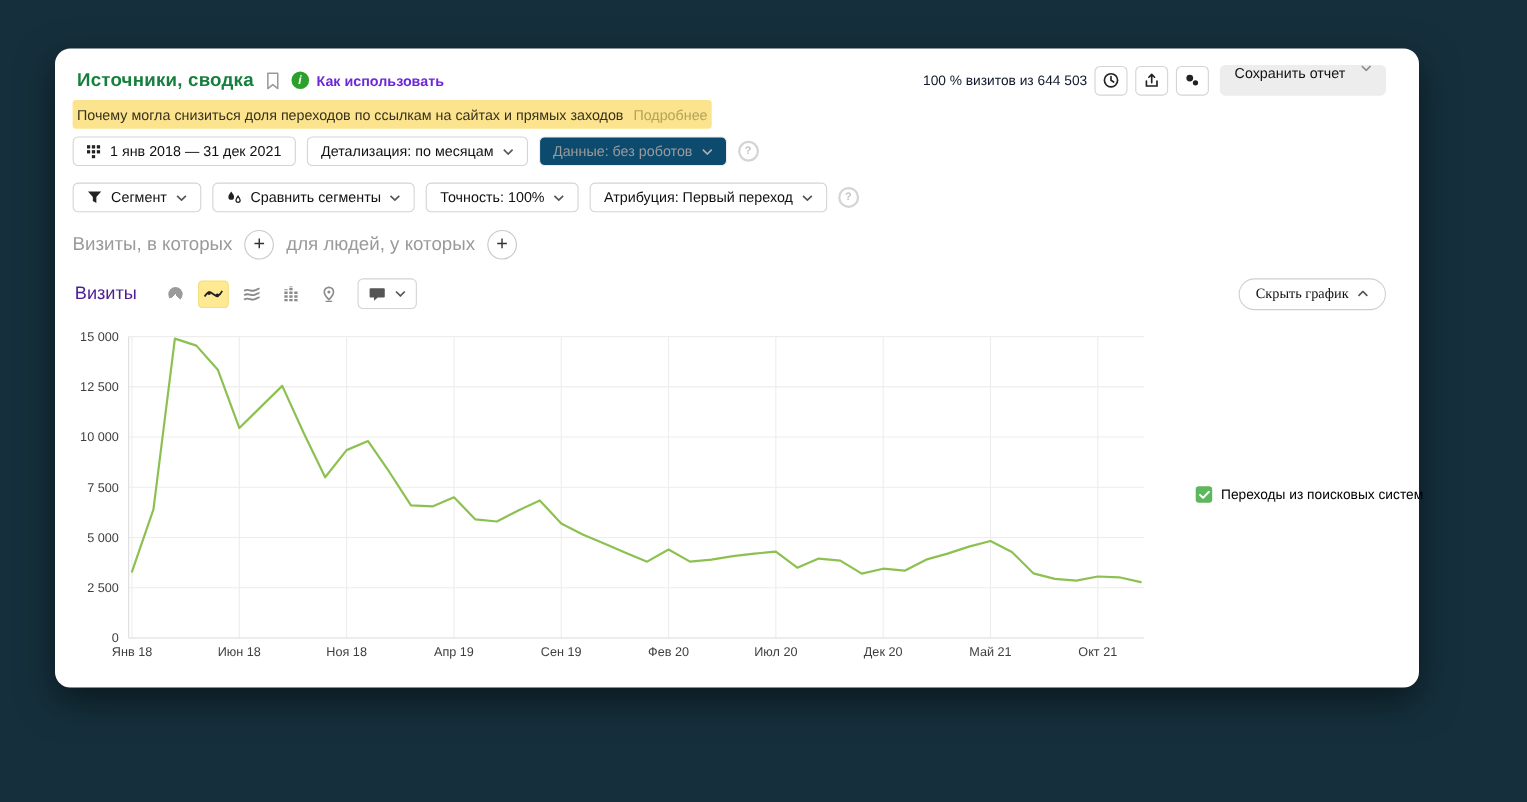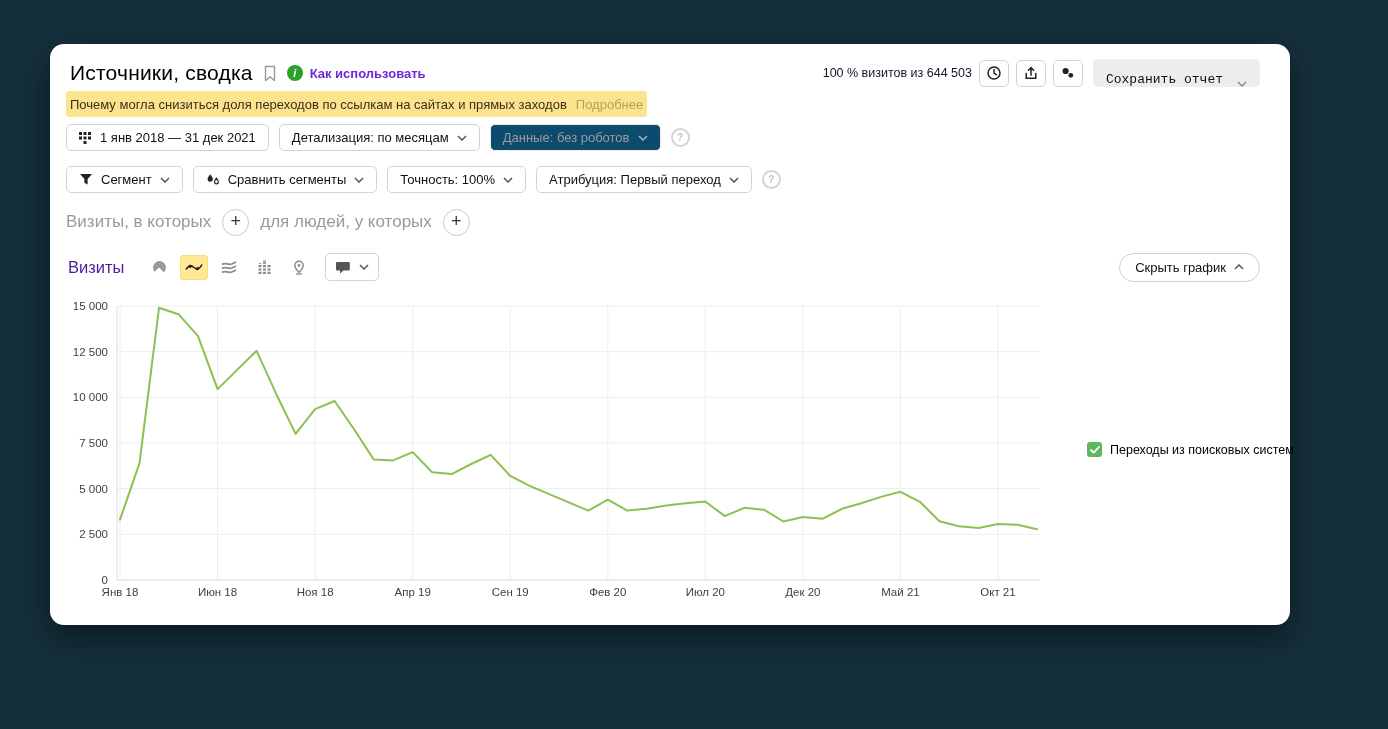--- a/index.html
+++ b/index.html
@@ -8,31 +8,31 @@
     background:#15303c;
     font-family:"Liberation Sans",sans-serif;
   }
   .card{
     position:relative;width:1240px;height:581px;margin:44px 0 0 50px;
     background:#fff;border-radius:14px;
     box-shadow:0 12px 34px rgba(0,0,0,.5);
   }
   
   .header-row{position:absolute;left:20px;right:30px;top:12px;height:34px;display:flex;align-items:center}
-  .page-title{font-size:21px;font-weight:400;color:#000000;letter-spacing:.2px}
+  .page-title{font-size:17px;font-weight:700;color:#15803d;letter-spacing:.2px}
   .bookmark-wrap{margin-left:10px;display:flex;align-items:center;cursor:pointer}
   .info-badge{margin-left:10px;width:16px;height:16px;border-radius:50%;background:#2ba02b;color:#fff;
     font-size:11px;font-weight:700;display:flex;align-items:center;justify-content:center;font-style:italic}
   .info-badge::after{content:"i"}
   .howto{margin-left:7px;color:#6d28d9;font-size:13px;font-weight:700;text-decoration:none;cursor:pointer}
   .summary-text{margin-left:auto;color:#0f172a;font-size:12.5px;white-space:nowrap}
   .iconbtn{width:30px;height:27px;border:1px solid #d4d4d4;border-radius:5px;background:#fff;
     display:flex;align-items:center;justify-content:center;margin-left:7px;padding:0;cursor:pointer}
   .savebtn{margin-left:10px;background:#ededed;border:none;border-radius:5px;height:28px;padding:0 13px;
-    font-size:13px;color:#111;display:flex;align-items:flex-end;gap:14px;cursor:pointer;font-family:Liberation Mono, monospace}
+    font-size:13px;color:#111;display:flex;align-items:flex-start;gap:14px;cursor:pointer;font-family:Liberation Sans, sans-serif}
   
   .banner{position:absolute;left:16px;top:47px;height:26px;background:#fbe48d;border-radius:3px;
     display:flex;align-items:center;padding:0 4px;font-size:13px;color:#38301d;gap:9px;white-space:nowrap}
   .banner .more{color:#b3a35c;cursor:pointer}
   
   .row{position:absolute;display:flex;align-items:center}
   .row1{left:16px;top:80px;gap:10px}
   .row2{left:16px;top:122px;gap:10px}
   .btn{border:1px solid #d4d4d4;background:#fff;border-radius:5px;font-size:13px;color:#111;height:27px;
     display:flex;align-items:center;padding:0 12px;gap:8px;cursor:pointer;white-space:nowrap;font-family:inherit}
@@ -52,21 +52,21 @@
   .chart-toolbar{position:absolute;left:18px;top:209px;right:30px;display:flex;align-items:center;gap:7px;height:28px}
   .chart-title{font-size:16.5px;color:#4c1d95;margin-right:14px}
   .cicon{width:28px;height:25px;display:flex;align-items:center;justify-content:center;border-radius:4px;
     background:transparent;border:none;cursor:pointer;padding:0}
   .cicon.selected{background:#ffe992;box-shadow:inset 0 0 0 1px #f3dd7e}
   .donut{width:13px;height:13px;border-radius:50%;
     background:conic-gradient(from 230deg,#9a9a9a 0 270deg,transparent 270deg 360deg)}
   .annot-dd{border:1px solid #d4d4d4;border-radius:5px;height:26px;display:flex;align-items:center;
     padding:0 9px;gap:9px;margin-left:5px;background:#fff;cursor:pointer}
   .hide-pill{margin-left:auto;border:1px solid #cfcfcf;border-radius:999px;height:29px;display:flex;
-    align-items:center;gap:8px;padding:0 15px;font-size:13px;background:#fff;cursor:pointer;font-family:Liberation Sans, sans-serif;color:#111}
+    align-items:center;gap:8px;padding:0 15px;font-size:13px;background:#fff;cursor:pointer;font-family:Liberation Serif, serif;color:#111}
   
   .chart-wrap{position:absolute;left:16px;top:246px}
   text.tick{font-size:11.5px;fill:#3f3f3f;font-family:"Liberation Sans",sans-serif}
   .legend{position:absolute;left:1037px;top:398px;display:flex;align-items:center;gap:8px;
     font-size:12.5px;color:#000;white-space:nowrap}
   .checkbox{width:15px;height:15px;border-radius:3px;background:#5db75d;display:flex;align-items:center;
     justify-content:center;cursor:pointer}
 </style>
 </head>
 <body>

